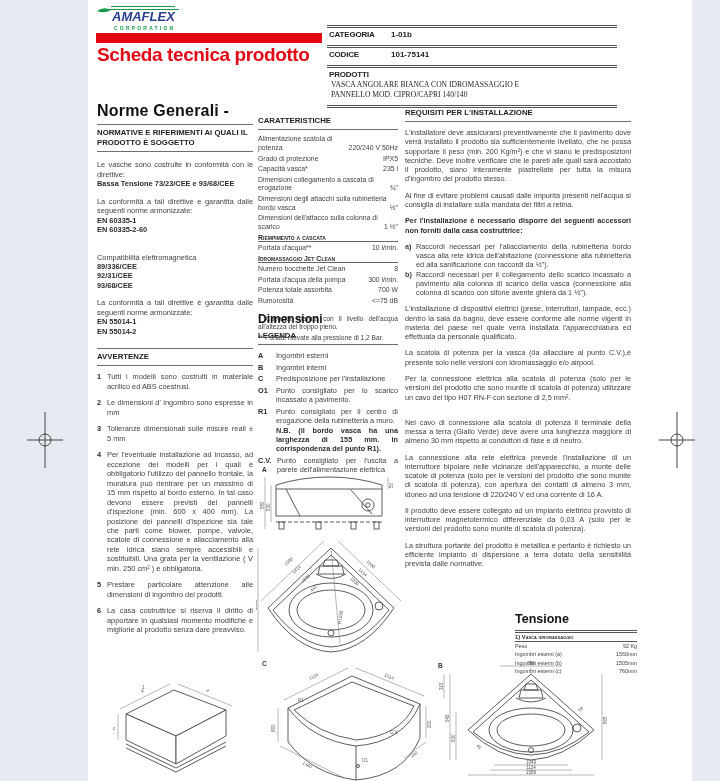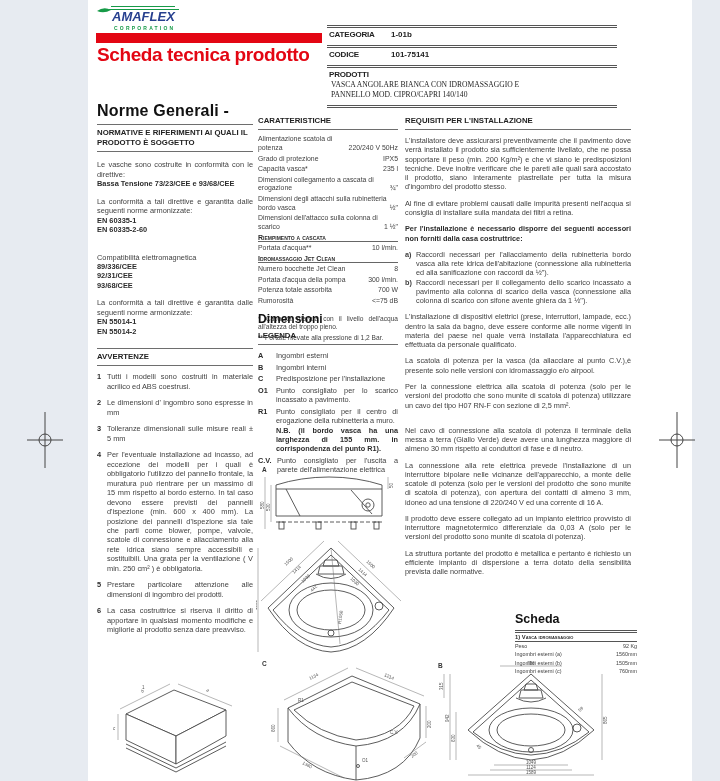--- a/index.html
+++ b/index.html
@@ -318,21 +318,21 @@
   <text x="48" y="108" class="dtext" transform="rotate(27 48 108)">1380</text>
   <text x="177" y="72" class="dtext" transform="rotate(-90 177 72)">200</text>
   <text x="158" y="102" class="dtext" transform="rotate(-36 158 102)">200</text>
   <text x="44" y="46" class="dtext" font-size="5">R1</text>
   <text x="136" y="78" class="dtext" font-size="5">C.V.</text>
   <text x="108" y="106" class="dtext" font-size="5">O1</text>
   <circle cx="104" cy="110" r="1.5" class="oline" stroke-width="0.5"></circle>
 </svg>
 
 <div id="req-col">
-  <div class="sec-title" style="margin-top:8px">REQUISITI PER L'INSTALLAZIONE</div>
+  <div class="sec-title" style="margin-top:0">REQUISITI PER L'INSTALLAZIONE</div>
   <div class="hr" style="margin-bottom:6px"></div>
   <div class="rp">L'installatore deve assicurarsi preventivamente che il pavimento dove verrà installato il prodotto sia sufficientemente livellato, che ne possa sopportare il peso (min. 200 Kg/m²) e che vi siano le predisposizioni tecniche. Deve inoltre verificare che le pareti alle quali sarà accostato il prodotto, siano interamente piastrellate per tutta la misura d'ingombro del prodotto stesso.</div>
   <div class="rp">Al fine di evitare problemi causati dalle impurità presenti nell'acqua si consiglia di installare sulla mandata dei filtri a retina.</div>
   <div class="rp b">Per l'installazione è necessario disporre dei seguenti accessori non forniti dalla casa costruttrice:</div>
   <div class="ab">
     <span class="abk">a)</span>
     <span class="abt">Raccordi necessari per l'allacciamento della rubinetteria bordo vasca alla rete idrica dell'abitazione (connessione alla rubinetteria ed alla sanificazione con raccordi da ½").</span>
   </div>
   <div class="ab" style="margin-bottom:7px">
     <span class="abk">b)</span>
@@ -374,21 +374,21 @@
   <text x="97" y="114.5" class="dtext" font-size="4.2" text-anchor="middle">1124</text>
   <text x="97" y="119.5" class="dtext" font-size="4.2" text-anchor="middle">1589</text>
   <text x="8.5" y="36" class="dtext" font-size="4.2" transform="rotate(-90 8.5 36)">315</text>
   <text x="14.5" y="68" class="dtext" font-size="4.2" transform="rotate(-90 14.5 68)">942</text>
   <text x="20.5" y="88" class="dtext" font-size="4.2" transform="rotate(-90 20.5 88)">630</text>
   <text x="42" y="92" class="dtext" font-size="4.2" transform="rotate(44 42 92)">45</text>
   <text x="146" y="58" class="dtext" font-size="4.2" transform="rotate(-44 146 58)">59</text>
 </svg>
 
 <div id="imballo">
-  <div class="imb-title">Scheda</div>
+  <div class="imb-title">Tensione</div>
   <div class="double"></div>
   <div class="imb-sub">1) Vasca idromassaggio</div>
   <div class="imb-row">
       <span>Peso</span>
       <span>92 Kg</span>
     </div>
   <div class="imb-row">
       <span>Ingombri esterni (a)</span>
       <span>1560mm</span>
     </div>

